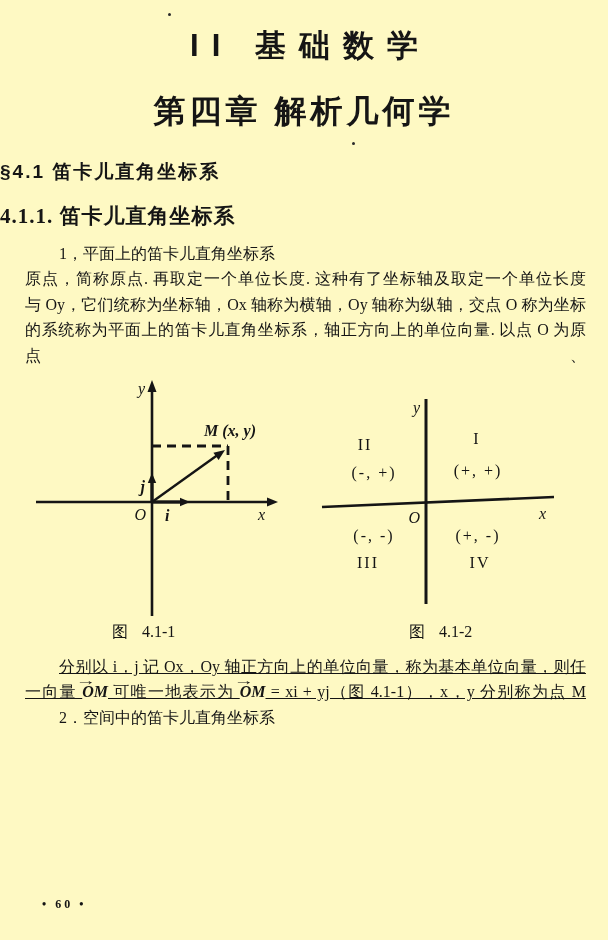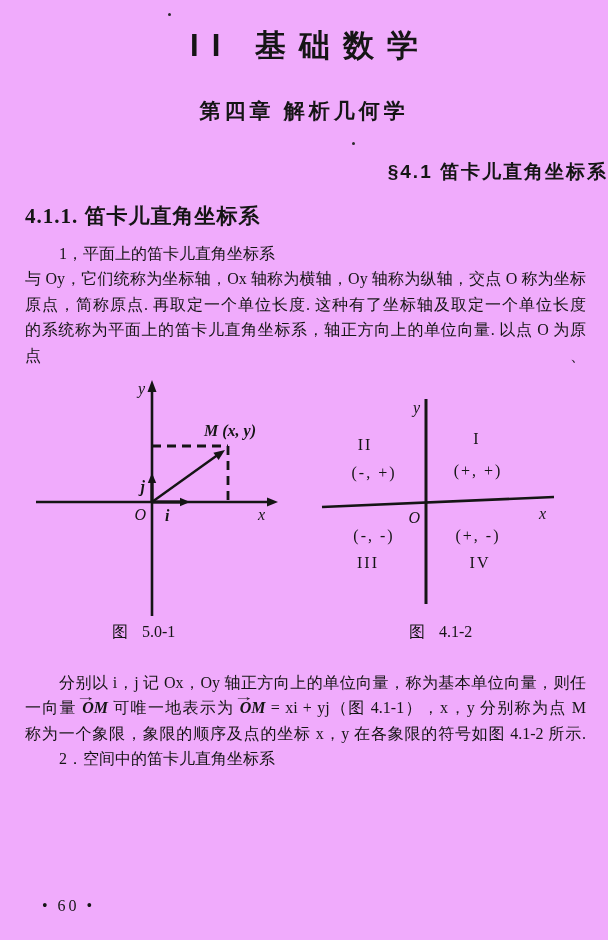--- a/index.html
+++ b/index.html
@@ -1,65 +1,64 @@
 <!DOCTYPE html>
 <html><head>
 <meta charset="utf-8">
 <style>
   html,body{margin:0;padding:0;background:#e8e8e8;}
   .page{
     position:relative;
     width:608px;height:940px;
-    background:#f0abfc;
+    background:#fef9c3;
     color:#151515;
     font-family:"Liberation Serif","DejaVu Serif",serif;
     overflow:hidden;
     margin:0 auto;
   }
   
   .part-title{
     margin:26px 0 0;
     text-align:center;
     font-family:"Liberation Sans","DejaVu Sans",sans-serif;
     font-weight:bold;
     font-size:31px;line-height:40px;
     letter-spacing:13px;
     text-indent:13px; 
   }
   .chapter-title{
     margin:29px 8px 0;
     text-align:center;
-    font-family:Liberation Serif, serif;
+    font-family:Liberation Sans, sans-serif;
     font-weight:bold;
-    font-size:21px;line-height:33px;
+    font-size:32px;line-height:33px;
     letter-spacing:4px;
   }
   .section-title{
     margin:31px 0 0;
-    text-align:right;
+    text-align:left;
     font-family:"Liberation Sans","DejaVu Sans",sans-serif;
     font-weight:bold;
     font-size:19px;line-height:25px;
     letter-spacing:2px;
   }
   .subsection-title{
     margin:18px 0 0;
-    padding-left:25px;
     font-weight:bold;
     font-size:21px;line-height:28px;
     letter-spacing:1px;
   }
   
   .body{
     margin:0 22px 0 25px;
     font-size:16px;
     line-height:25.4px;
   }
   .body1{margin-top:11px;}
-  .body2{margin-top:20px;}
+  .body2{margin-top:4px;text-decoration:underline;}
   .line{white-space:nowrap;}
   .j{ text-align:justify; text-align-last:justify; white-space:normal; }
   .indent{ padding-left:34px; }
   .vec{
     position:relative;
     font-style:italic;
     font-weight:bold;
     display:inline-block;
   }
   .vec::before{
@@ -92,21 +91,21 @@
     position:absolute;top:244px;
     font-size:16px;
     word-spacing:10px;
   }
   .cap1{left:112px;}
   .cap2{left:409px;}
   
   .page-number{
     position:absolute;
     left:42px;top:897px;
-    font-size:16px;font-weight:normal;
+    font-size:12px;font-weight:bold;
     letter-spacing:3px;
   }
   .speck{position:absolute;width:3px;height:3px;background:#2a2a2a;border-radius:50%;}
   .sp1{left:168px;top:13px;}
   .sp2{left:352px;top:142px;}
 </style>
 </head>
 <body>
 
 <div class="page">
@@ -114,22 +113,22 @@
   <div class="speck sp1"></div>
   <div class="speck sp2"></div>
 
   <h1 class="part-title">II 基础数学</h1>
   <h2 class="chapter-title">第四章 解析几何学</h2>
   <h3 class="section-title">§4.1  笛卡儿直角坐标系</h3>
   <h4 class="subsection-title">4.1.1. 笛卡儿直角坐标系</h4>
 
   <div class="body body1">
     <div class="line indent">1，平面上的笛卡儿直角坐标系</div>
+    <div class="j">原点，简称原点. 再取定一个单位长度. 这种有了坐标轴及取定一个单位长度</div>
     <div class="j">与 Oy，它们统称为坐标轴，Ox 轴称为横轴，Oy 轴称为纵轴，交点 O 称为坐标</div>
-    <div class="j">原点，简称原点. 再取定一个单位长度. 这种有了坐标轴及取定一个单位长度</div>
     <div class="j">的系统称为平面上的笛卡儿直角坐标系，轴正方向上的单位向量. 以点 O 为原点、</div>
   </div>
 
   <div class="figs">
 
     <svg id="fig1" class="fig-svg" width="260" height="240" viewBox="0 0 260 240">
 
       <line class="axis" x1="124" y1="10" x2="124" y2="238" stroke-width="2.6"></line>
       <polygon class="arrowhead" points="124,2 119.5,14 128.5,14"></polygon>
 
@@ -165,28 +164,27 @@
       <text class="qlbl" x="45" y="72" text-anchor="middle">II</text>
       <text class="qlbl" x="54" y="100" text-anchor="middle">(-, +)</text>
       <text class="qlbl" x="157" y="66" text-anchor="middle">I</text>
       <text class="qlbl" x="158" y="98" text-anchor="middle">(+, +)</text>
       <text class="qlbl" x="54" y="163" text-anchor="middle">(-, -)</text>
       <text class="qlbl" x="48" y="190" text-anchor="middle">III</text>
       <text class="qlbl" x="158" y="163" text-anchor="middle">(+, -)</text>
       <text class="qlbl" x="160" y="190" text-anchor="middle">IV</text>
     </svg>
 
-    <div class="cap cap1">图 5.0-1</div>
+    <div class="cap cap1">图 4.1-1</div>
     <div class="cap cap2">图 4.1-2</div>
   </div>
 
   <div class="body body2">
     <div class="j indent">分别以 i，j 记 Ox，Oy 轴正方向上的单位向量，称为基本单位向量，则任</div>
     <div class="j"><span>一向量 </span><span class="vec">OM</span><span> 可唯一地表示为 </span><span class="vec">OM</span><span> = xi + yj（图 4.1-1），x，y 分别称为点 M</span></div>
-    <div class="j">称为一个象限，象限的顺序及点的坐标 x，y 在各象限的符号如图 4.1-2 所示.</div>
   </div>
 
   <div class="body">
     <div class="line indent">2．空间中的笛卡儿直角坐标系</div>
 
   </div>
 
   <div class="page-number">• 60 •</div>
 
 </div>

